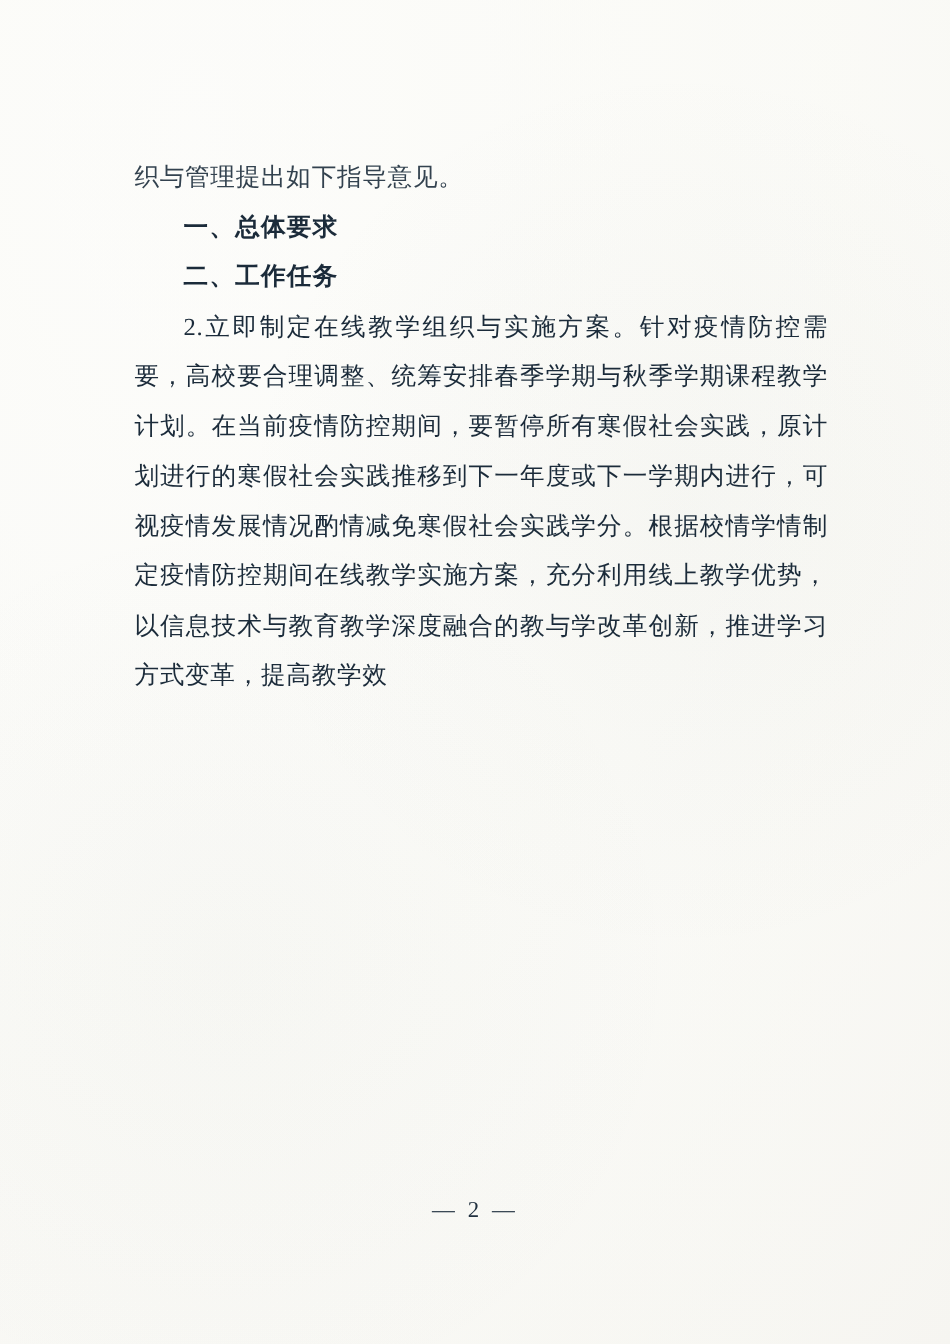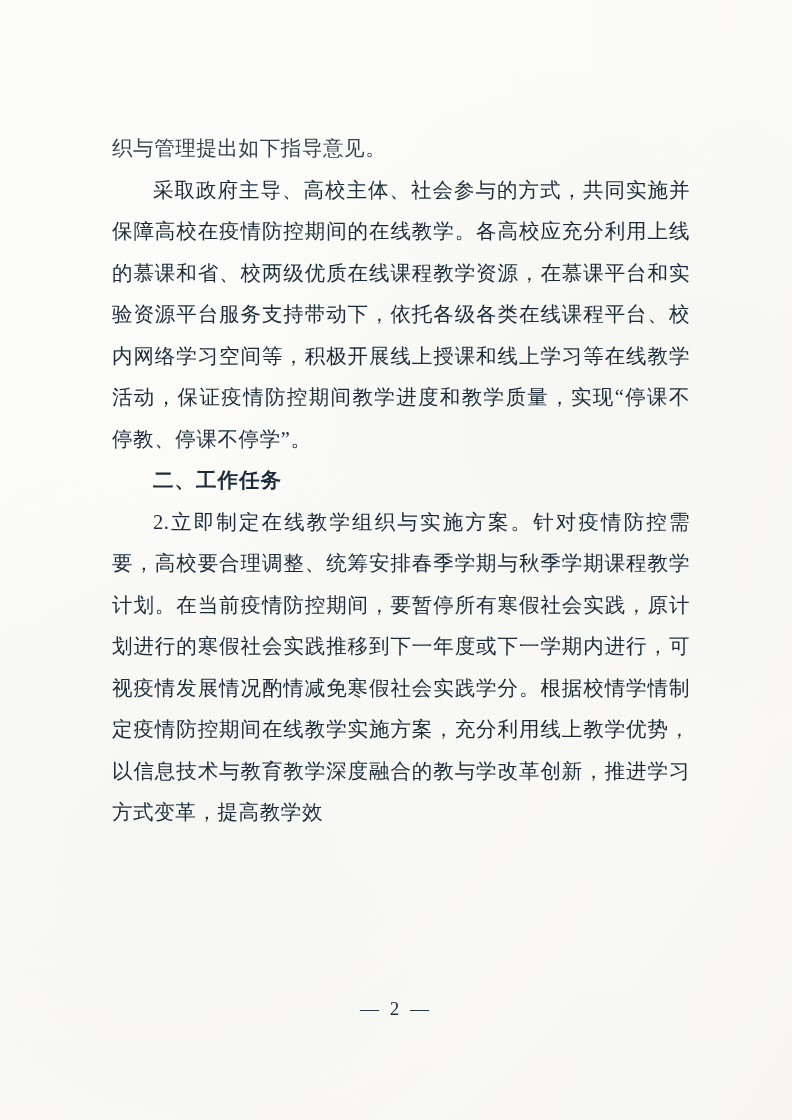--- a/index.html
+++ b/index.html
@@ -73,22 +73,22 @@
   .ink-light { color: #33424f; }
 </style>
 </head>
 <body>
 
 <div class="page">
 
   <div class="body-text">
     <p class="ink-light">织与管理提出如下指导意见。</p>
 
+    <p class="heading">一、总体要求</p>
 
-    <p class="indent">采取政府主导、高校主体、社会参与的方式，共同实施并保障高校在疫情防控期间的在线教学。各高校应充分利用上线的慕课和省、校两级优质在线课程教学资源，在慕课平台和实验资源平台服务支持带动下，依托各级各类在线课程平台、校内网络学习空间等，积极开展线上授课和线上学习等在线教学活动，保证疫情防控期间教学进度和教学质量，实现“停课不停教、停课不停学”。</p>
 
     <p class="heading">二、工作任务</p>
 
 
     <p class="indent">2.立即制定在线教学组织与实施方案。针对疫情防控需要，高校要合理调整、统筹安排春季学期与秋季学期课程教学计划。在当前疫情防控期间，要暂停所有寒假社会实践，原计划进行的寒假社会实践推移到下一年度或下一学期内进行，可视疫情发展情况酌情减免寒假社会实践学分。根据校情学情制定疫情防控期间在线教学实施方案，充分利用线上教学优势，以信息技术与教育教学深度融合的教与学改革创新，推进学习方式变革，提高教学效</p>
   </div>
 
   <div class="footer">— 2 —</div>
 
 </div>

